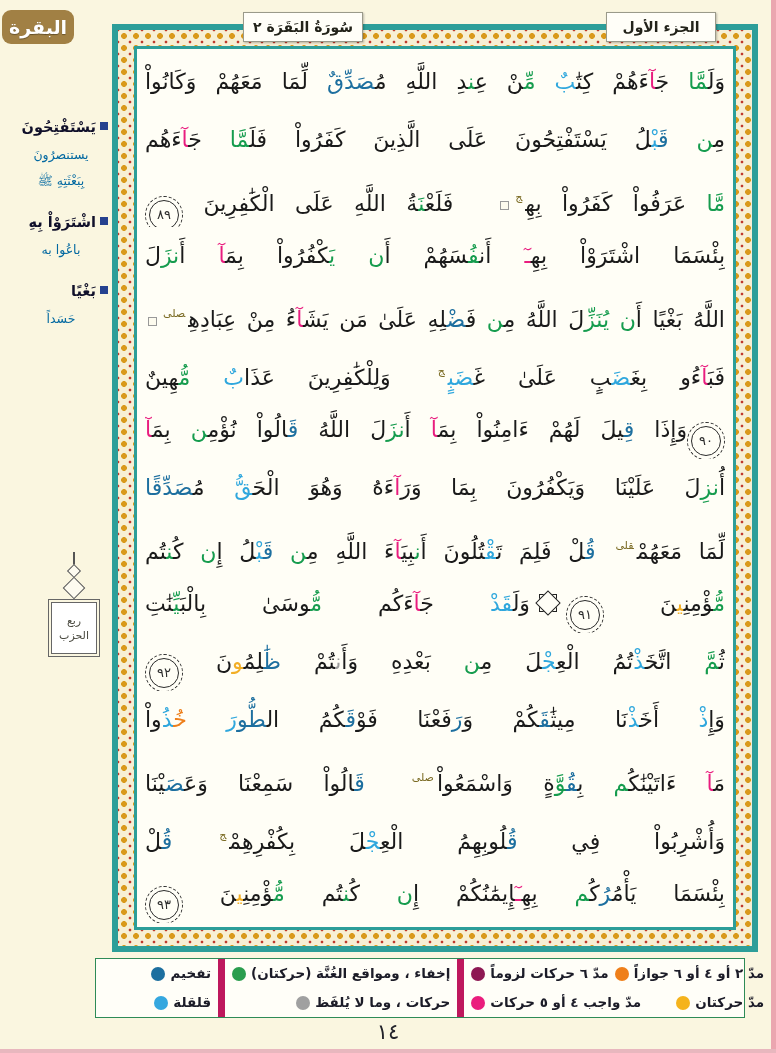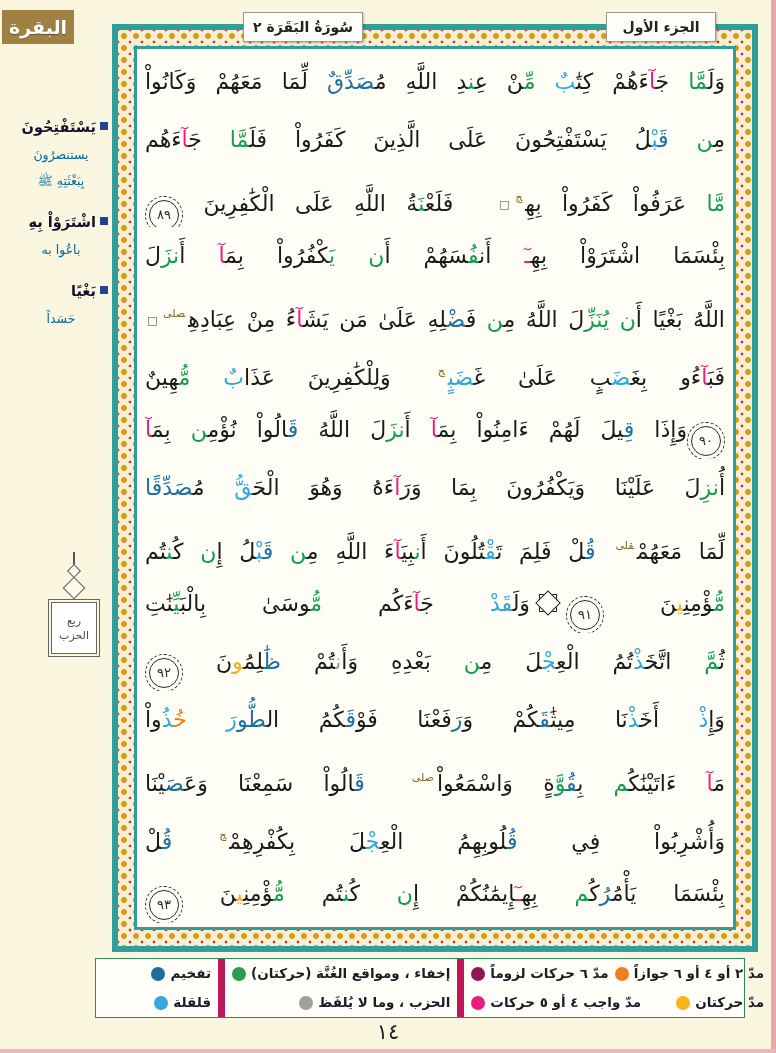--- a/index.html
+++ b/index.html
@@ -9,21 +9,21 @@
     background:#faf6e0;
     font-family:"DejaVu Sans", sans-serif;
     overflow:hidden;
     direction:rtl;
   }
   
   .surah-badge {
     position:absolute; left:2px; top:10px; width:72px; height:34px;
     background:#a18044; color:#fff; font-size:19px; font-weight:bold;
     display:flex; align-items:center; justify-content:center;
-    text-shadow:0 1px 1px rgba(0,0,0,.35); z-index:6;
+    text-shadow:0 1px 1px rgba(0,0,0,.35); z-index:6;border-radius:9px;
   }
   
   .hdr-box {
     position:absolute; top:12px; height:30px; background:#fffef8;
     border:1px solid #9a9a8a; box-shadow:1px 1px 2px rgba(0,0,0,.25);
     display:flex; align-items:center; justify-content:center;
     font-size:14px; font-weight:bold; color:#23231a; z-index:6;
   }
   .surah-box { left:243px; width:120px; }
   .juz-box { left:606px; width:110px; }
@@ -216,21 +216,21 @@
     <div class="lcell" style="flex: 0 0 213px;">
       <div class="lrow right">
         <span class="litem">
           <span class="dot" style="background: rgb(42, 157, 78);"></span>
           <span class="llabel">إخفاء ، ومواقع الغُنَّة (حركتان)</span>
         </span>
       </div>
       <div class="lrow right">
         <span class="litem">
           <span class="dot" style="background: rgb(160, 160, 160);"></span>
-          <span class="llabel">الحزب ، وما لا يُلفَظ</span>
+          <span class="llabel">حركات ، وما لا يُلفَظ</span>
         </span>
       </div>
     </div>
     <div class="lcell" style="flex: 0 0 313px;">
       <div class="lrow between">
         <span class="litem">
           <span class="dot" style="background: rgb(142, 24, 83);"></span>
           <span class="llabel">مدّ ٦ حركات لزوماً</span>
         </span>
         <span class="litem">

